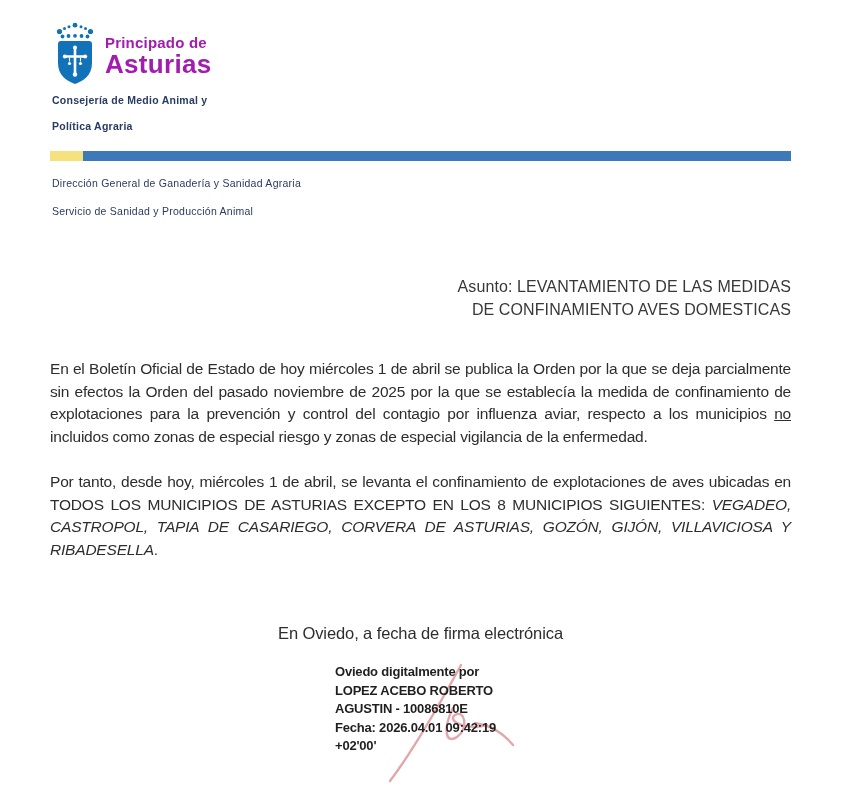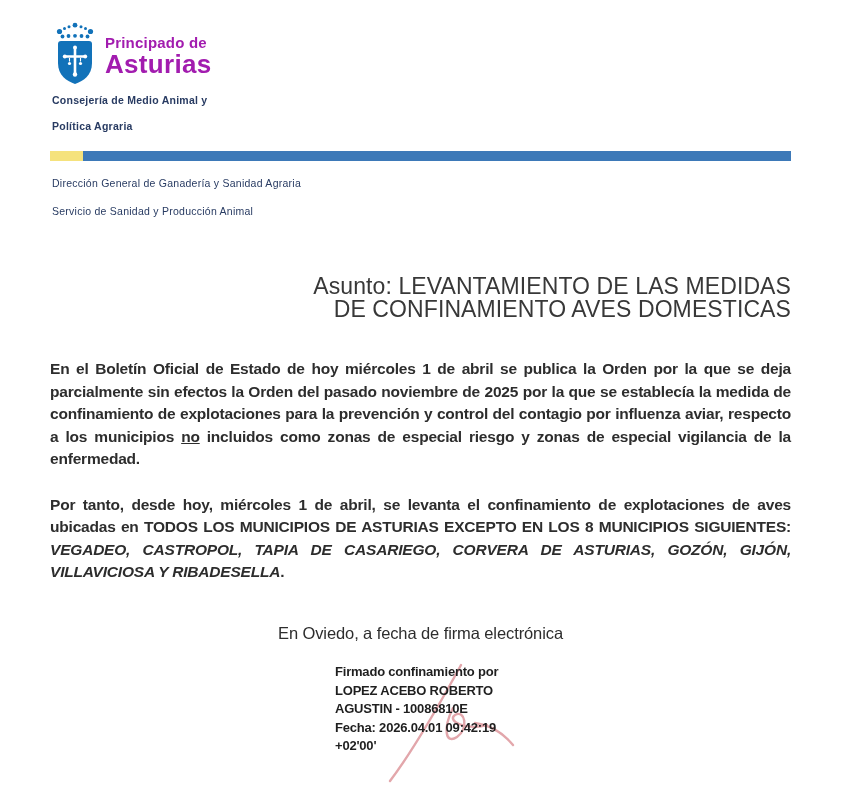--- a/index.html
+++ b/index.html
@@ -73,38 +73,37 @@
   .unit span { display: block; line-height: 11px; }
   .unit span + span { margin-top: 17px; }
 
   
   .subject {
     position: absolute;
     right: 60px;
     top: 275px;
     text-align: right;
     color: #383838;
-    font-size: 23px;
+    font-size: 16px;
     line-height: 23px;
     letter-spacing: 0.1px;
   }
   .subject span { display: block; }
 
   
   .body-text {
     position: absolute;
     left: 50px;
     top: 358px;
     width: 741px;
     color: #2d2d2d;
     font-size: 15.5px;
     line-height: 22.5px;
     letter-spacing: -0.2px;
     text-align: justify;
-    font-weight: bold;
   }
   .body-text p + p { margin-top: 23px; }
   .u { text-decoration: underline; }
   .it { font-style: italic; }
 
   .closing {
     position: absolute;
     left: 50px;
     top: 624px;
     width: 741px;
@@ -220,21 +219,21 @@
 
   <div class="signature">
     <svg class="sig-flourish" viewBox="0 0 150 135" xmlns="http://www.w3.org/2000/svg">
       <g stroke="#d9898f" stroke-width="2.4" fill="none" opacity="0.75" stroke-linecap="round">
         <path d="M15 128 C 40 95, 68 45, 86 12"></path>
         <path d="M78 55 C 68 75, 70 92, 82 84 C 94 76, 90 56, 80 62 C 72 67, 88 78, 112 72"></path>
         <path d="M100 70 C 115 72, 128 80, 138 92"></path>
       </g>
     </svg>
     <div class="sig-text">
-      <span>Firmado confinamiento por</span>
+      <span>Oviedo digitalmente por</span>
       <span>LOPEZ ACEBO ROBERTO</span>
       <span>AGUSTIN - 10086810E</span>
       <span>Fecha: 2026.04.01 09:42:19</span>
       <span>+02'00'</span>
     </div>
   </div>
 
 </div>
 
 </body></html>

